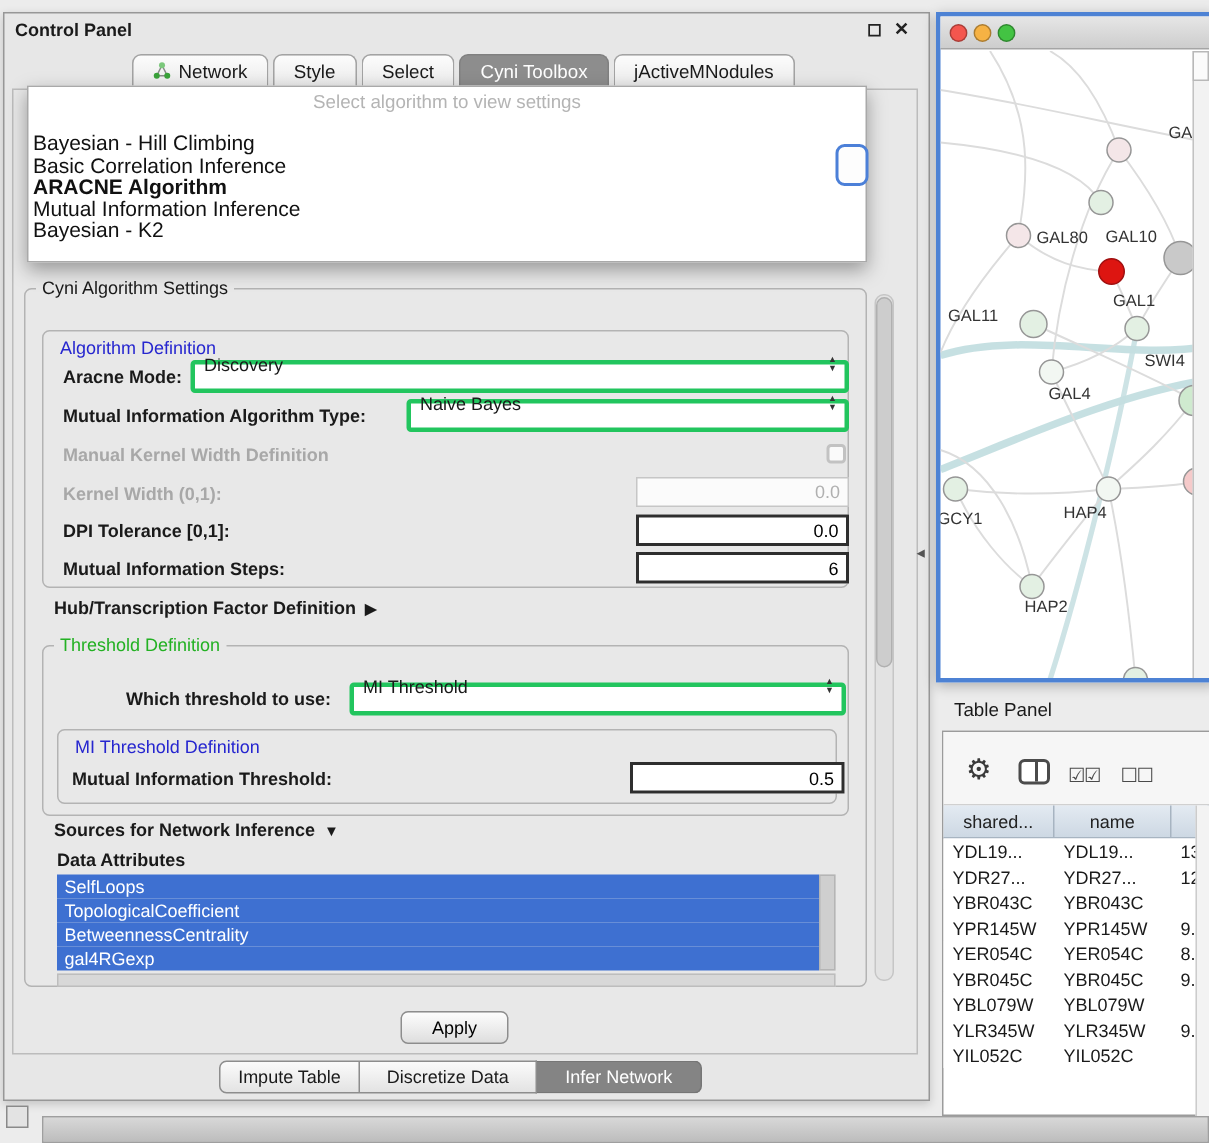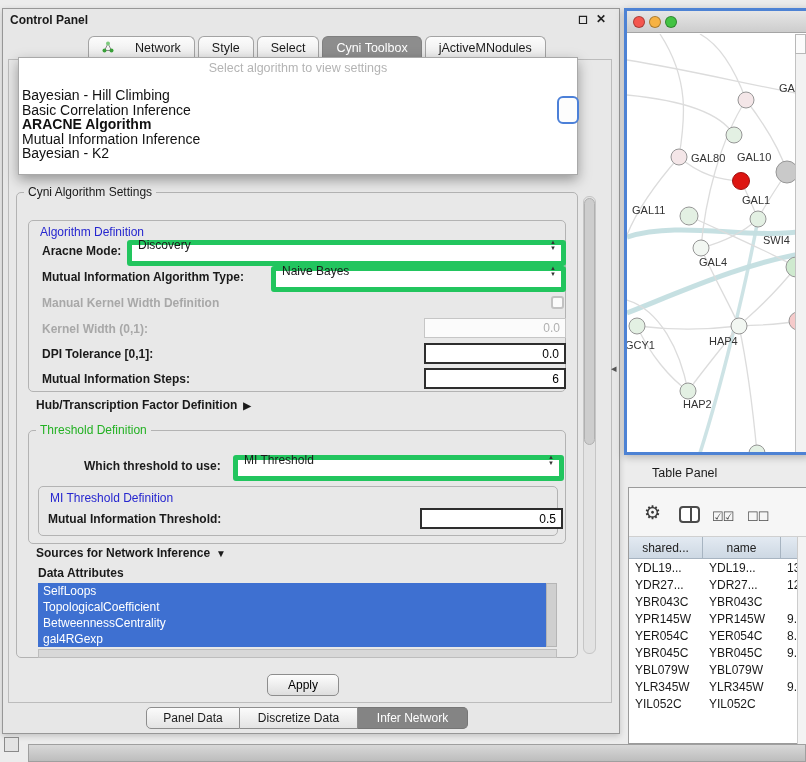--- a/index.html
+++ b/index.html
@@ -6,38 +6,38 @@
   html,body { width:806px; height:762px; }
   body { position:relative; background:#ececec; font-family:"Liberation Sans",sans-serif; font-size:12px; color:#1a1a1a; overflow:hidden; }
   .abs { position:absolute; }
   
   #cp-window { left:2px; top:8px; width:618px; height:726px; background:#e7e7e7; border:1px solid #979797; box-shadow:0 2px 6px rgba(0,0,0,.18); }
   #cp-title { left:10px; top:13px; font-weight:bold; font-size:12px; }
   .win-ico { top:12px; font-size:12px; font-weight:bold; color:#222; cursor:default; }
   #cp-content { left:8px; top:59px; width:604px; height:644px; border:1px solid #bcbcbc; background:#e8e8e8; }
   
   #tabbar { left:88px; top:36px; display:flex; align-items:flex-end; height:23px; }
-  .tab { height:23px; padding:0 13px; display:flex; align-items:center; gap:21px; border:1px solid #a3a3a3; border-bottom:none; border-radius:6px 6px 0 0; background:linear-gradient(#fcfcfc,#e9e9e9); margin-right:3px; font-size:12.5px; white-space:nowrap; }
+  .tab { height:23px; padding:0 13px; display:flex; align-items:center; gap:5px; border:1px solid #a3a3a3; border-bottom:none; border-radius:6px 6px 0 0; background:linear-gradient(#fcfcfc,#e9e9e9); margin-right:3px; font-size:12.5px; white-space:nowrap; }
   .tab.selected { background:#8d8d8d; color:#fff; border-color:#808080; }
   
   #algo-popup { left:18px; top:57px; width:560px; height:118px; background:#fff; border:1px solid #a9a9a9; box-shadow:0 5px 12px rgba(0,0,0,.35); z-index:50; }
   .popup-placeholder { height:20px; line-height:20px; text-align:center; color:#b4b4b4; font-size:12.5px; }
   .popup-items { margin-top:10px; }
   .popup-item { height:14.6px; line-height:14.6px; padding-left:3px; font-size:14px; color:#111; white-space:nowrap; }
   .popup-item.selected { font-weight:bold; }
   #focus-ring { left:557px; top:96px; width:22px; height:28px; border:2px solid #4c80d8; border-radius:6px; background:#fdfdfd; z-index:55; }
   
   .gbox { position:absolute; border:1px solid #b3b3b3; border-radius:5px; }
   .legend { position:absolute; background:#e8e8e8; padding:0 4px; font-size:12px; white-space:nowrap; z-index:2; }
   .legend.blue { color:#2626cf;margin-top:12px; }
   .legend.green { color:#23b123; }
   .lbl { position:absolute; font-weight:bold; font-size:12px; white-space:nowrap;text-align:center; }
   .lbl.gray { color:#a8a8a8; }
   
-  .combo { position:absolute; height:21px; background:#fff; border:5px solid #22c55e; border-radius:3px; display:flex; align-items:center; font-size:12px; padding:0 3px 16px 6px; }
+  .combo { position:absolute; height:21px; background:#fff; border:3px solid #22c55e; border-radius:3px; display:flex; align-items:center; font-size:12px; padding:0 3px 16px 6px; }
   .combo-arrows { margin-left:auto; display:flex; flex-direction:column; align-items:center; line-height:5px; font-size:6px; color:#333; gap:1px; padding:0 2px; }
   .tf { position:absolute; border:1px solid #8f8f8f; background:#fff; font:12px "Liberation Sans",sans-serif; text-align:right; padding:0 5px; }
   .tf.dark { border:2px solid #2e2e2e; }
   .tf.off { border:1px solid #c6c6c6; color:#b0b0b0; background:#fbfbfb; }
   .cb { position:absolute; width:13px; height:13px; border:2px solid #c2c2c2; border-radius:3px; background:#fafafa; }
   .tri { font-size:10px; margin-left:6px; }
   
   .attr-item { position:absolute; left:38px; width:508px; height:16px; line-height:16px; background:#3e70d1; color:#fff; padding:0 5px; font-size:12px; }
   .sb-v { position:absolute; background:#cfcfcf; border:1px solid #b5b5b5; }
   .sb-h { position:absolute; background:#d8d8d8; border:1px solid #bdbdbd; }
@@ -61,21 +61,21 @@
   .light.green { left:665px; background:#43c343; }
   #net-svg { position:absolute; left:627px; top:34px; width:179px; height:418px; }
   #net-scroll { left:795px; top:34px; width:11px; height:418px; background:#f2f2f2; border-left:1px solid #c2c2c2; }
   #net-scroll-btn { left:795px; top:34px; width:11px; height:20px; background:#fbfbfb; border:1px solid #b8b8b8; }
   .e { fill:none; stroke:#dcdcdc; stroke-width:1.3; }
   .t { fill:none; stroke:#bcdadd; stroke-width:5; opacity:.85; }
   .t2 { fill:none; stroke:#c4dee0; stroke-width:3.5; opacity:.85; }
   .node { stroke:#969696; stroke-width:1; }
   #net-svg text { font:11px "Liberation Sans",sans-serif; fill:#333; }
   
-  #tp-title { left:636px; top:466px; font-size:12.5px; color:#1a1a1a;margin-left:16px; }
+  #tp-title { left:636px; top:466px; font-size:12.5px; color:#1a1a1a; }
   #tp-frame { left:628px; top:487px; width:182px; height:257px; background:#fff; border:1px solid #9b9b9b; }
   #tp-toolbar { left:629px; top:488px; width:180px; height:49px; background:#f6f6f6; border-bottom:1px solid #d0d0d0; }
   #gear-ico { left:644px; top:501px; font-size:19px; color:#3a3a3a; }
   #cols-ico { left:679px; top:506px; width:21px; height:17px; border:2px solid #4b4b4b; border-radius:4px; background:#fff; }
   #cols-ico::after { content:""; position:absolute; left:50%; top:0; bottom:0; width:2px; background:#4b4b4b; }
   .pair-ico { position:absolute; font-size:13px; letter-spacing:-1px; color:#4a4a4a; }
   #tp-header { left:629px; top:537px; width:177px; height:22px; display:flex; background:linear-gradient(#e3eaf2,#cdd8e3); border-bottom:1px solid #a7b4c1; }
   .th { border-right:1px solid #a7b4c1; display:flex; align-items:center; justify-content:center; font-size:12px; color:#222; overflow:hidden; }
   #tp-rows { left:629px; top:559px; width:177px; }
   .tr { height:17px; display:flex; background:#fff; }
@@ -188,21 +188,21 @@
   <div class="attr-item" style="top:583px">SelfLoops</div>
   <div class="attr-item" style="top:599px">TopologicalCoefficient</div>
   <div class="attr-item" style="top:615px">BetweennessCentrality</div>
   <div class="attr-item" style="top:631px">gal4RGexp</div>
   <div class="sb-v" style="left:546px;top:583px;width:11px;height:64px"></div>
   <div class="sb-h" style="left:38px;top:649px;width:519px;height:9px"></div>
 
   <button id="apply-btn">Apply</button>
 
   <div class="abs" id="bottom-tabs">
-    <div class="bseg first" style="width:94px">Panel Data</div>
+    <div class="bseg first" style="width:94px">Impute Table</div>
     <div class="bseg" style="width:118px">Discretize Data</div>
     <div class="bseg last selected" style="width:110px">Infer Network</div>
   </div>
 </div>
 
 <div class="abs" id="algo-popup">
   <div class="popup-placeholder">Select algorithm to view settings</div>
   <div class="popup-items">
     <div class="popup-item">Bayesian - Hill Climbing</div>
     <div class="popup-item">Basic Correlation Inference</div>

